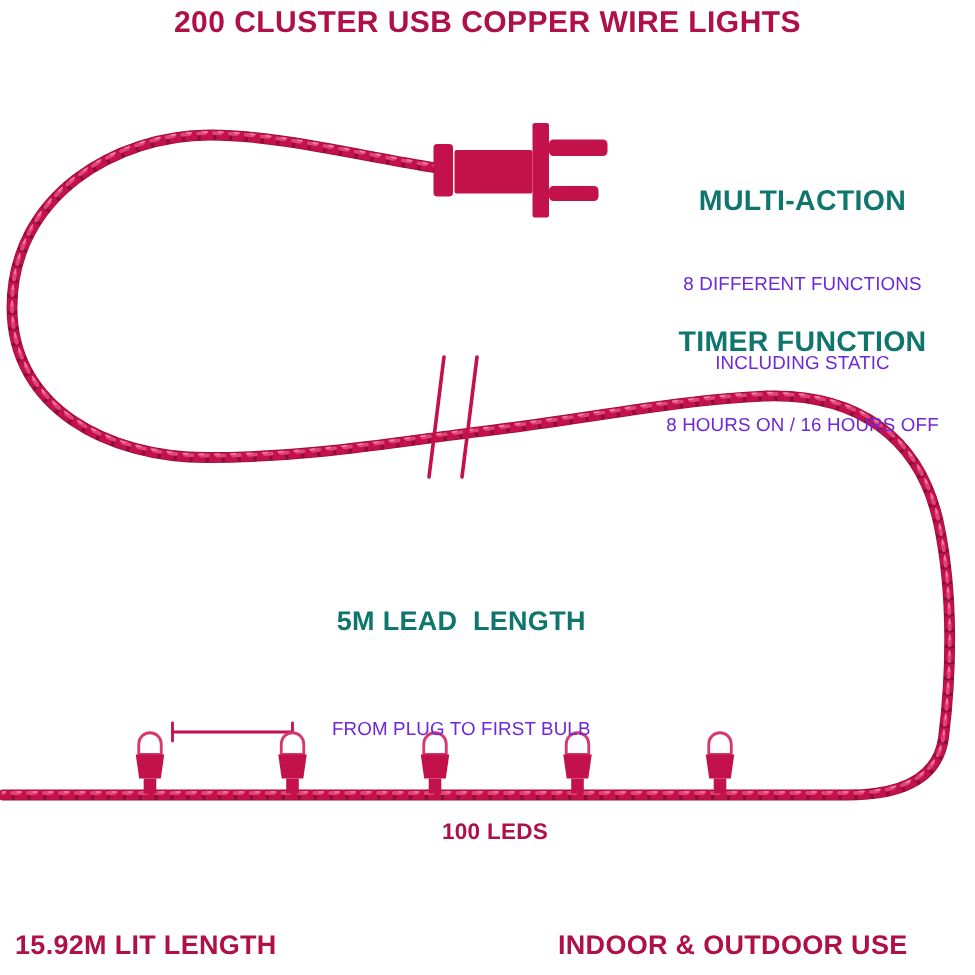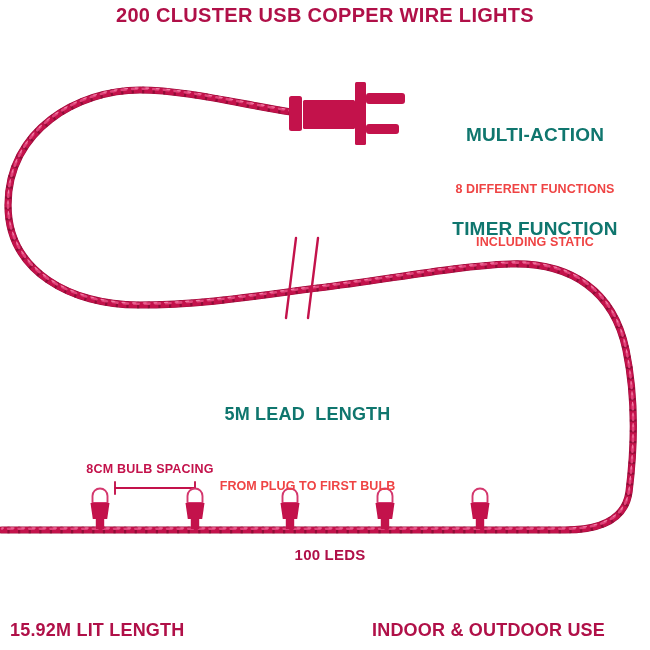--- a/index.html
+++ b/index.html
@@ -14,21 +14,21 @@
 
   .txt{position:absolute;white-space:pre;letter-spacing:0.2px;}
 
   #title{
     top:4px;left:0;width:650px;text-align:center;
     font-size:20px;font-weight:bold;color:#B01048;letter-spacing:0.3px;
   }
 
   .blk{text-align:center;}
   .blk .hd{font-size:19px;font-weight:bold;color:#0f766e;line-height:1.12;letter-spacing:0.2px;}
-  .blk .sb{font-size:12.5px;font-weight:bold;color:#ef4444;line-height:1.3;letter-spacing:0.1px;}
+  .blk .sb{font-size:12.5px;font-weight:normal;color:#6d28d9;line-height:1.3;letter-spacing:0.1px;}
 
   #multi{top:88px;left:420px;width:230px;}
   #timer{top:182px;left:420px;width:230px;}
 
   #lead{top:336px;left:185px;width:245px;text-align:center;}
   #lead .hd{font-size:18px;margin-top:32px;}
   #lead .sb{font-size:12.5px;margin-top:18px;}
 
   #spacing{top:462px;left:40px;width:220px;text-align:center;
            font-size:12.5px;font-weight:bold;color:#C3124B;}
@@ -134,28 +134,28 @@
   <div class="txt" id="title">200 CLUSTER USB COPPER WIRE LIGHTS</div>
 
   <div class="txt blk" id="multi">
     <div class="hd">MULTI-ACTION</div>
     <div class="sb">8 DIFFERENT FUNCTIONS</div>
     <div class="sb">INCLUDING STATIC</div>
   </div>
 
   <div class="txt blk" id="timer">
     <div class="hd">TIMER FUNCTION</div>
+    <div class="sb">8 HOURS ON / 16 HOURS OFF</div>
   </div>
 
   <div class="txt blk" id="lead">
     <div class="hd">5M LEAD  LENGTH</div>
     <div class="sb">FROM PLUG TO FIRST BULB</div>
   </div>
 
-  <div class="txt" id="spacing">8CM BULB SPACING</div>
 
   <div class="txt" id="leds">100 LEDS</div>
 
   <div class="txt" id="lit">15.92M LIT LENGTH</div>
 
   <div class="txt" id="indoor">INDOOR &amp; OUTDOOR USE</div>
 
 </div>
 
 </body></html>

